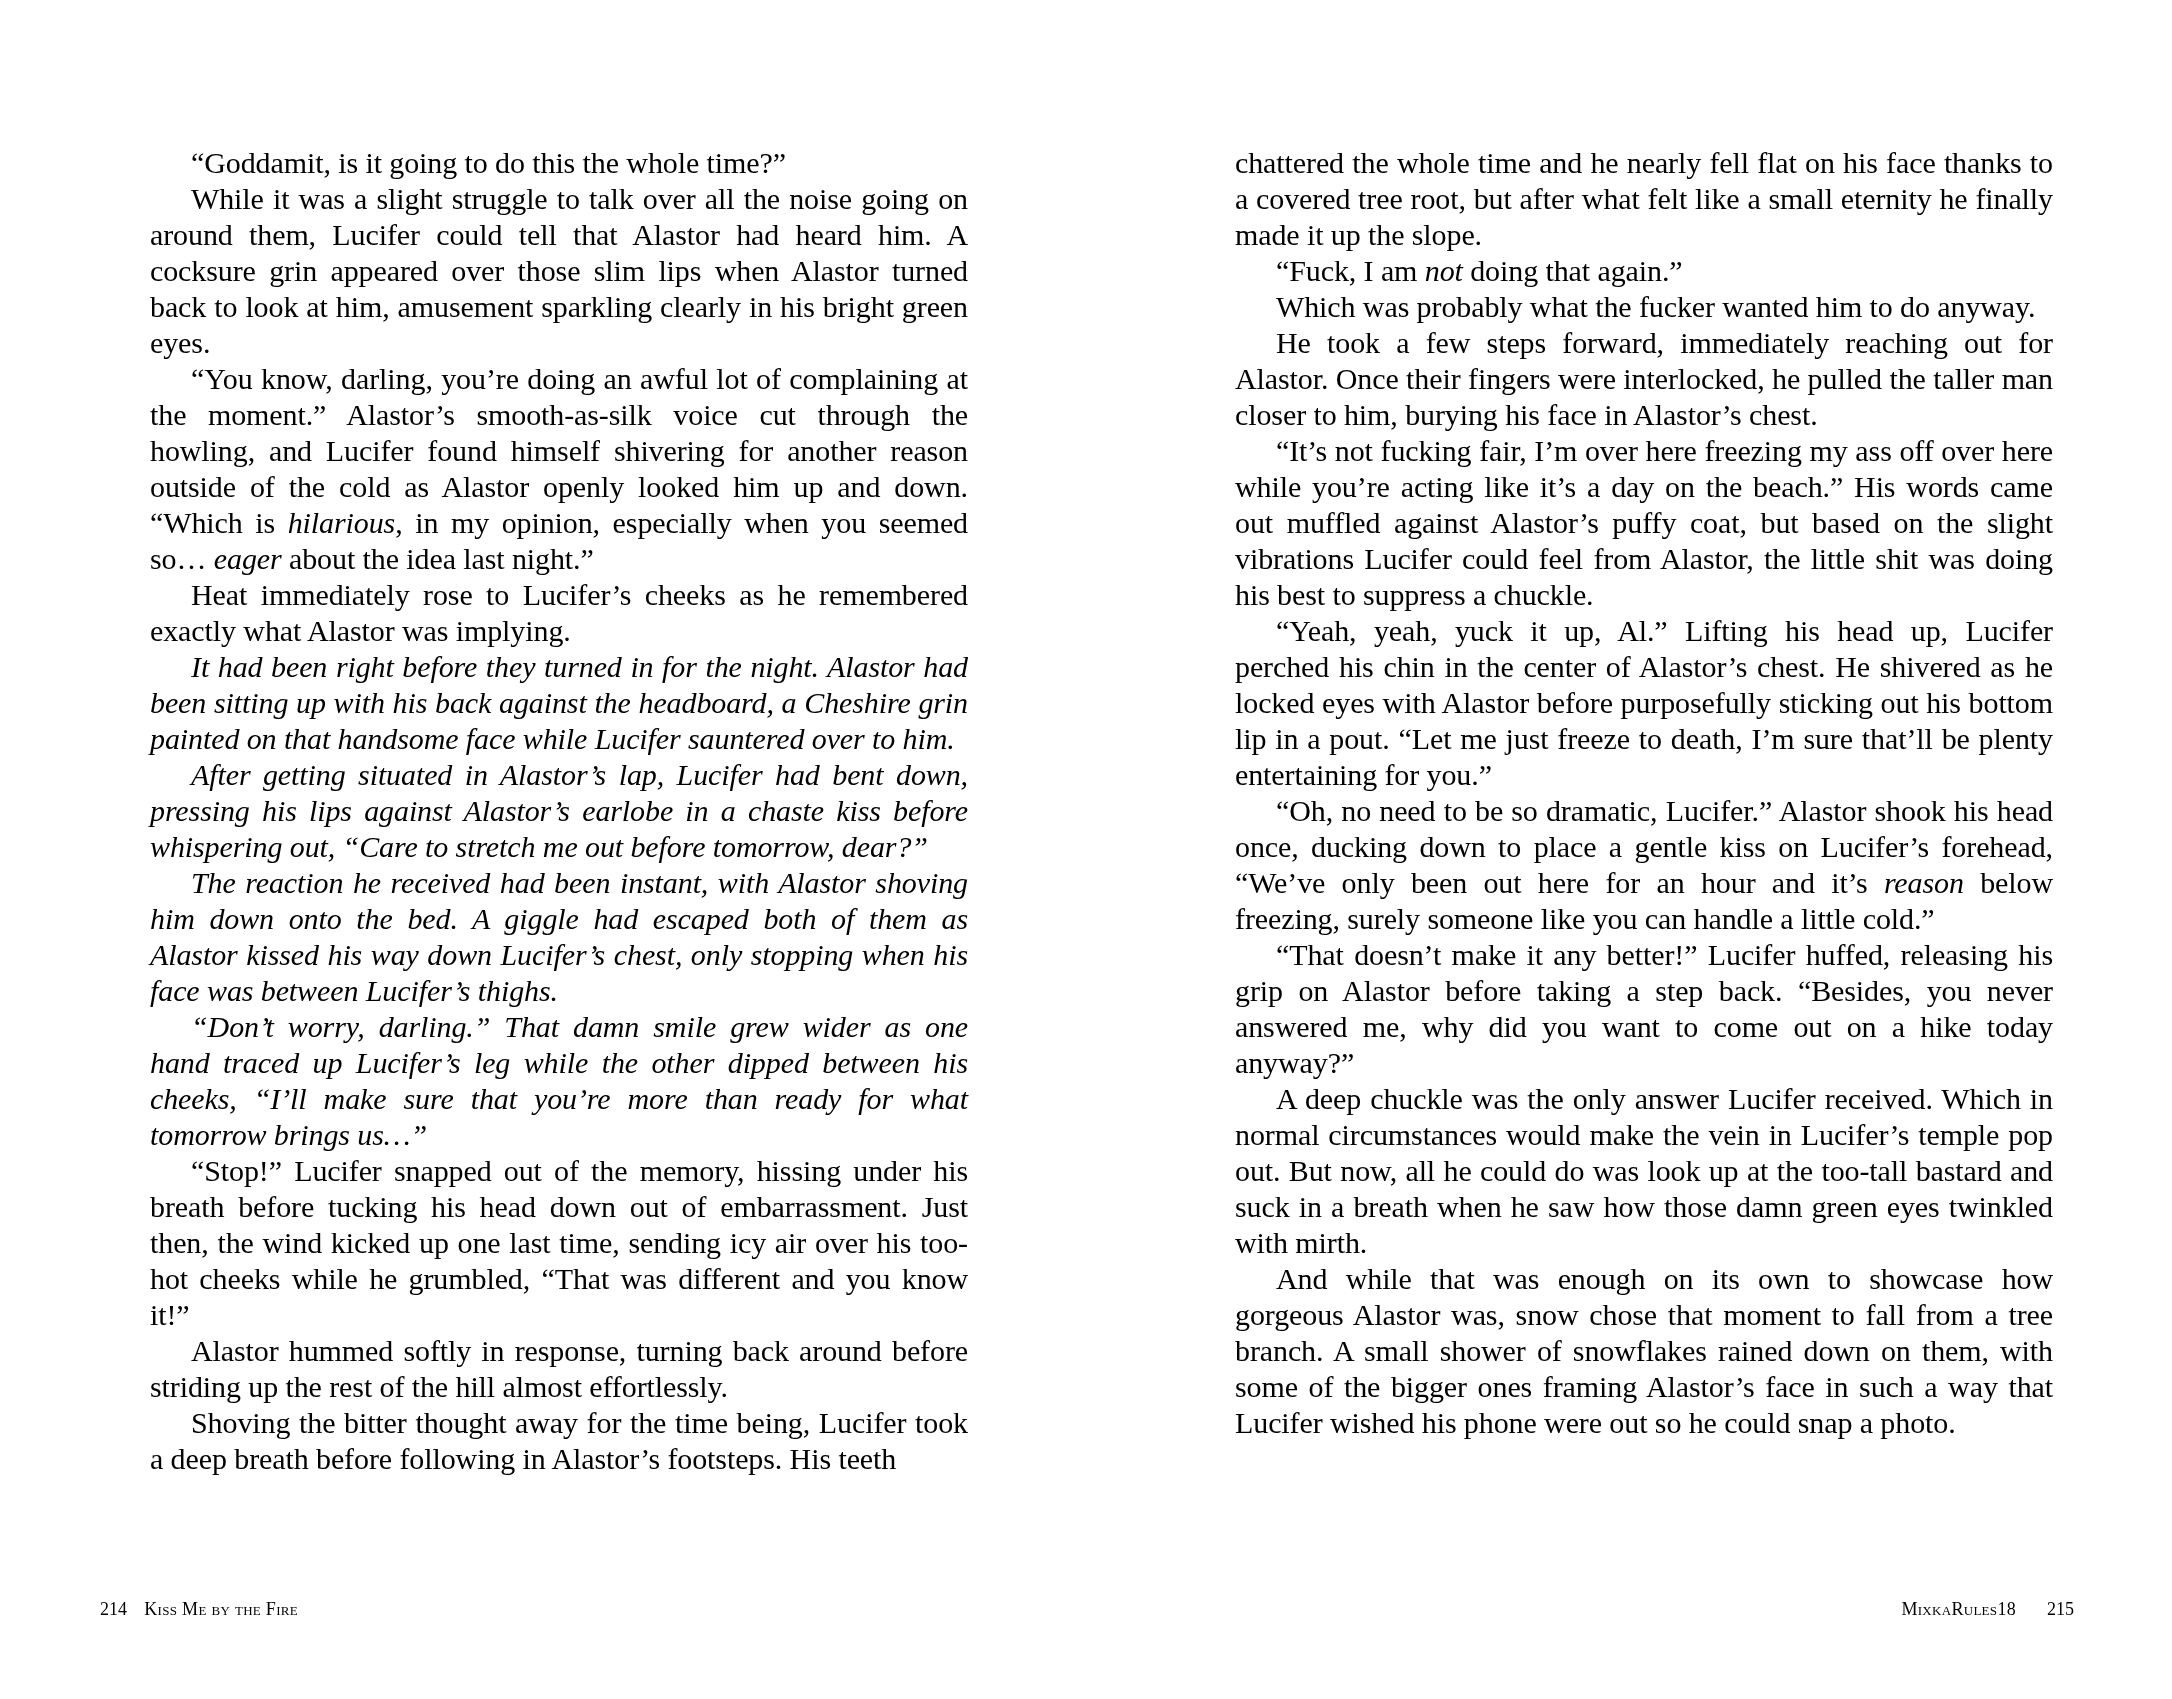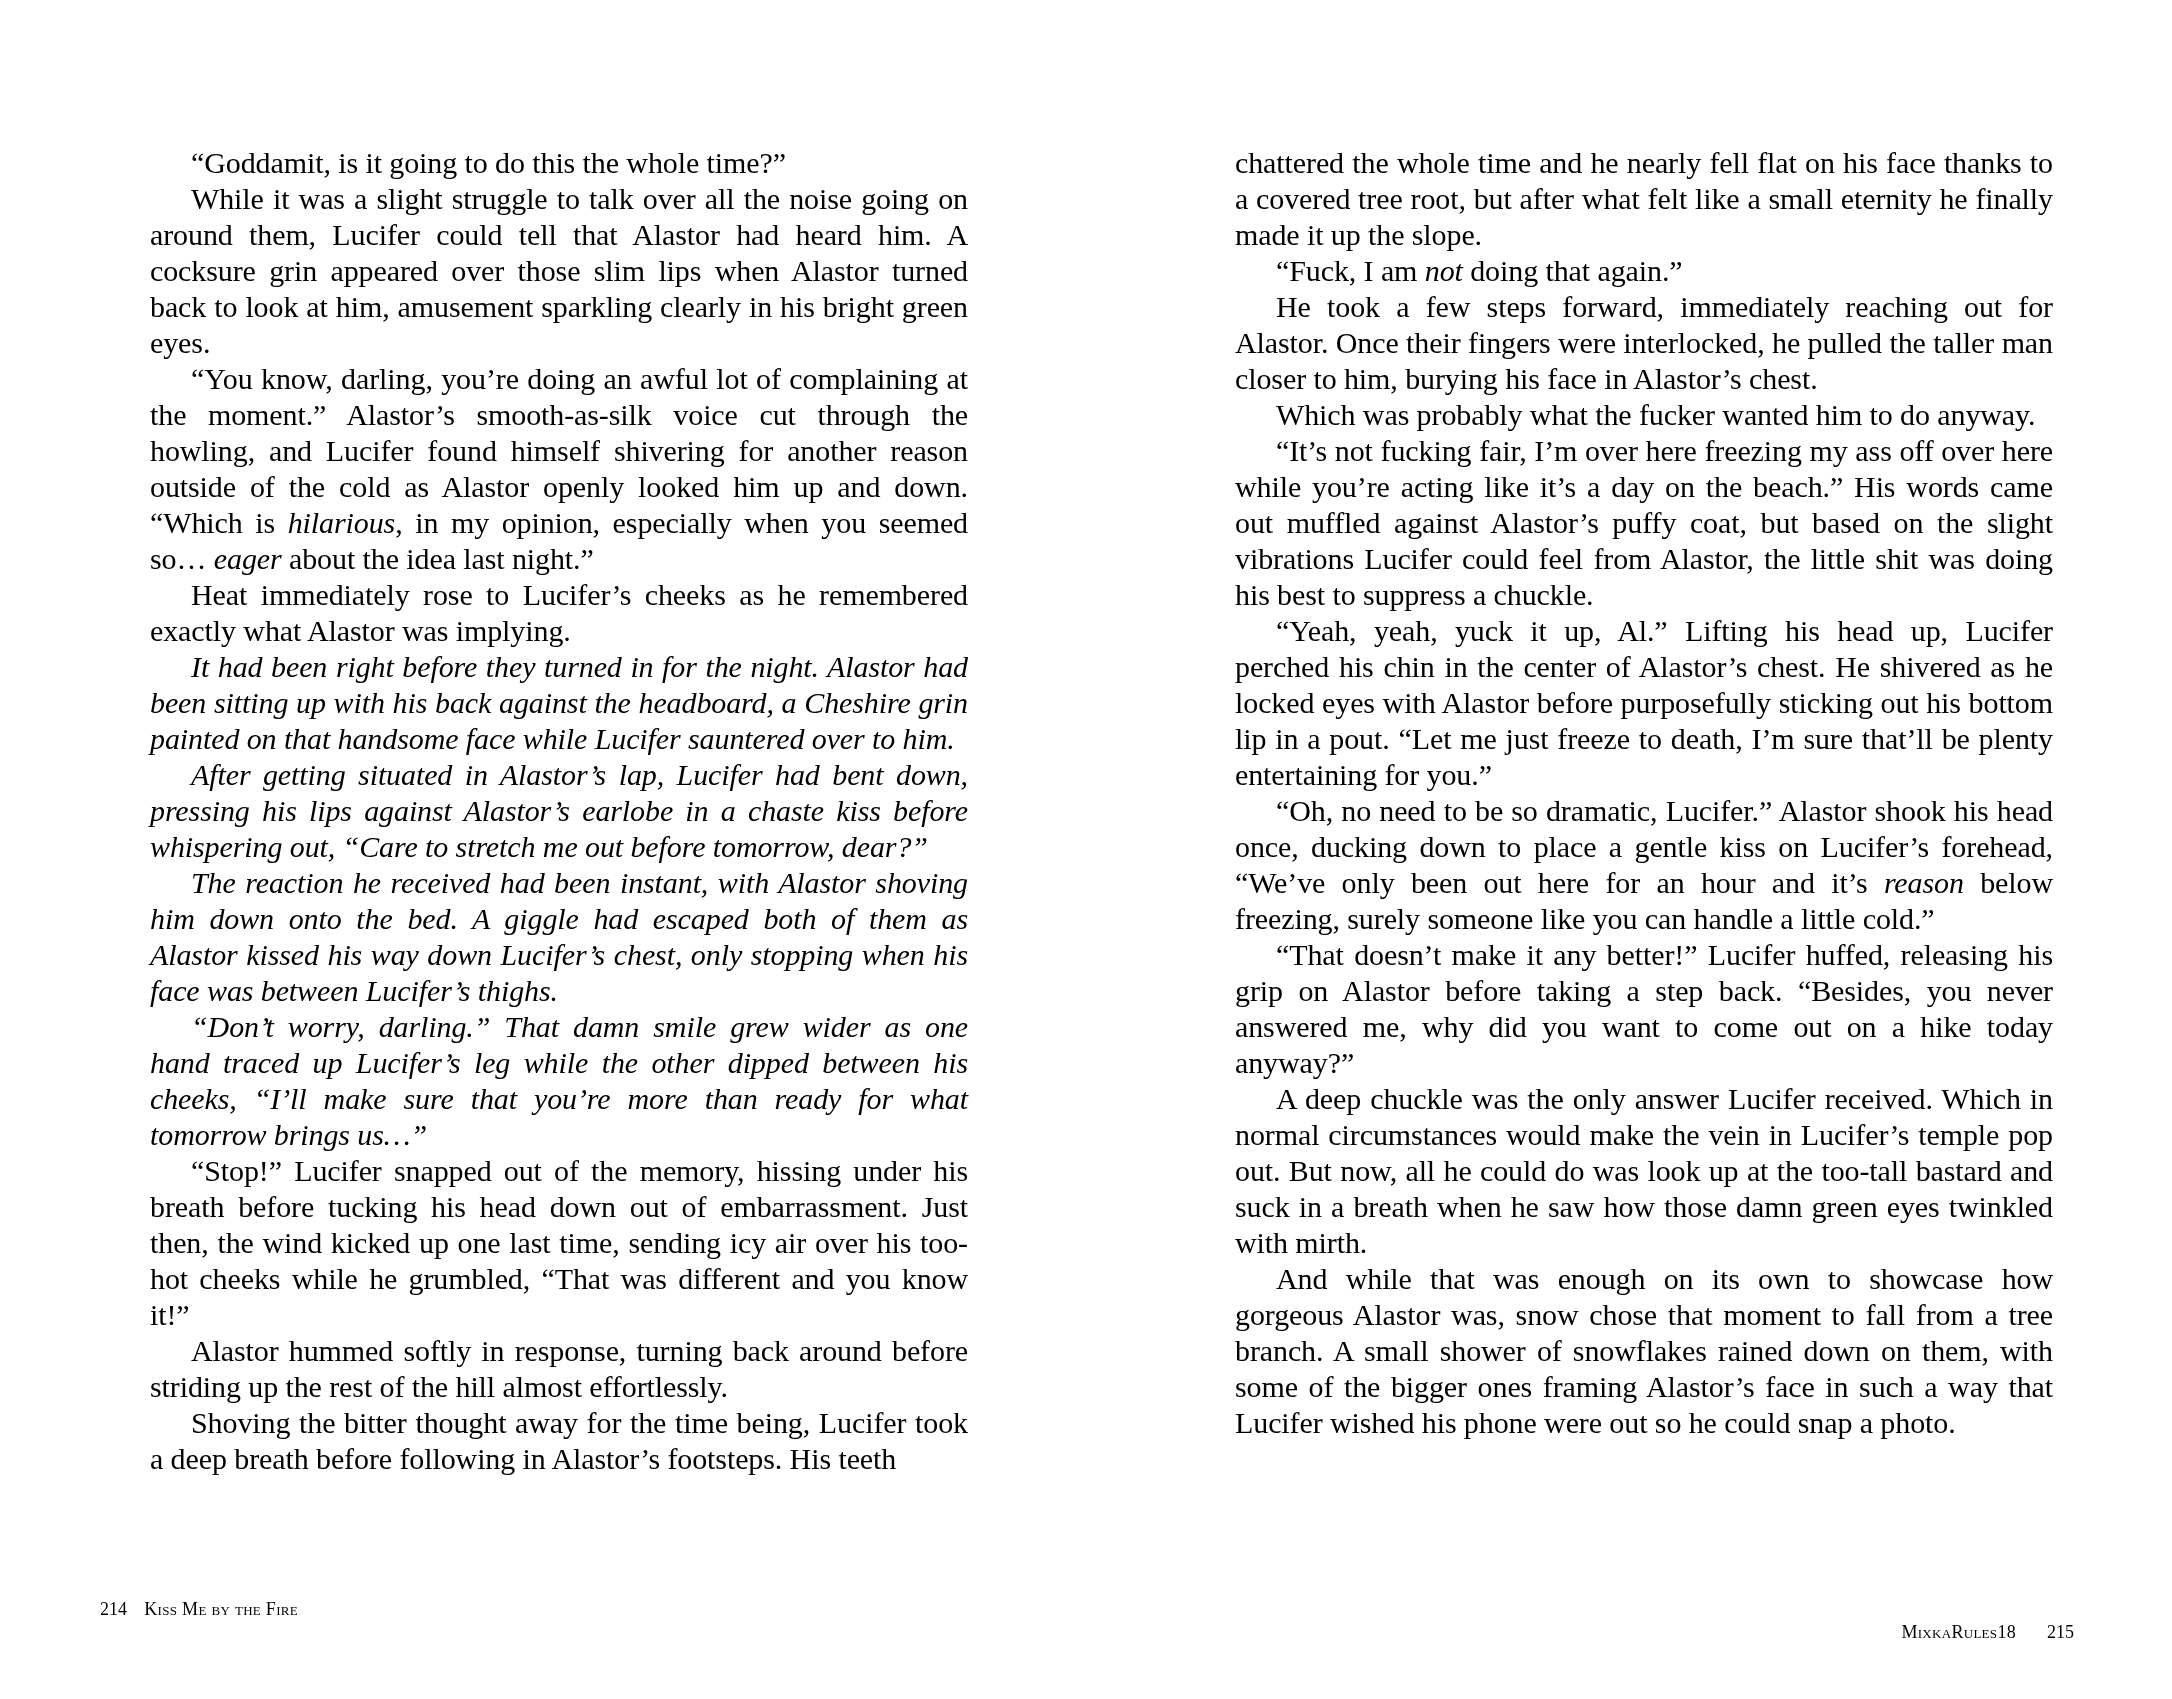--- a/index.html
+++ b/index.html
@@ -36,21 +36,21 @@
   .para.italic   { font-style: italic; }
   .em            { font-style: italic; }
   .footer {
     position: absolute;
     top: 1594px;
     font-size: 18px;
     line-height: 31px;
     white-space: nowrap;
   }
   .footer-left  { left: 100px; }
-  .footer-right { right: 98px; text-align: left; margin-top: 23px; }
+  .footer-right { right: 98px; text-align: left; }
   .running-title {
     font-variant: small-caps;
     letter-spacing: 0.3px;
   }
   .footer-left .running-title { margin-left: 17.3px; }
   .footer-right .folio        { margin-left: 31px; }
 </style>
 </head>
 <body>
 
@@ -66,22 +66,22 @@
       <p class="para italic"><span>The reaction he received had been instant, with Alastor shoving him down onto the bed. A giggle had escaped both of them as Alastor kissed his way down Lucifer’s chest, only stopping when his face was between Lucifer’s thighs.</span></p>
       <p class="para italic"><span>“Don’t worry, darling.” That damn smile grew wider as one hand traced up Lucifer’s leg while the other dipped between his cheeks, “I’ll make sure that you’re more than ready for what tomorrow brings us…”</span></p>
       <p class="para"><span>“Stop!” Lucifer snapped out of the memory, hissing under his breath before tucking his head down out of embarrassment. Just then, the wind kicked up one last time, sending icy air over his too-hot cheeks while he grumbled, “That was different and you know it!”</span></p>
       <p class="para"><span>Alastor hummed softly in response, turning back around before striding up the rest of the hill almost effortlessly.</span></p>
       <p class="para"><span>Shoving the bitter thought away for the time being, Lucifer took a deep breath before following in Alastor’s footsteps. His teeth</span></p>
     </div>
 
   <div class="column right">
       <p class="para noindent"><span>chattered the whole time and he nearly fell flat on his face thanks to a covered tree root, but after what felt like a small eternity he finally made it up the slope.</span></p>
       <p class="para"><span>“Fuck, I am </span><span class="em">not</span><span> doing that again.”</span></p>
+      <p class="para"><span>Which was probably what the fucker wanted him to do anyway.</span></p>
       <p class="para"><span>He took a few steps forward, immediately reaching out for Alastor. Once their fingers were interlocked, he pulled the taller man closer to him, burying his face in Alastor’s chest.</span></p>
-      <p class="para"><span>Which was probably what the fucker wanted him to do anyway.</span></p>
       <p class="para"><span>“It’s not fucking fair, I’m over here freezing my ass off over here while you’re acting like it’s a day on the beach.” His words came out muffled against Alastor’s puffy coat, but based on the slight vibrations Lucifer could feel from Alastor, the little shit was doing his best to suppress a chuckle.</span></p>
       <p class="para"><span>“Yeah, yeah, yuck it up, Al.” Lifting his head up, Lucifer perched his chin in the center of Alastor’s chest. He shivered as he locked eyes with Alastor before purposefully sticking out his bottom lip in a pout. “Let me just freeze to death, I’m sure that’ll be plenty entertaining for you.”</span></p>
       <p class="para"><span>“Oh, no need to be so dramatic, Lucifer.” Alastor shook his head once, ducking down to place a gentle kiss on Lucifer’s forehead, “We’ve only been out here for an hour and it’s </span><span class="em">reason</span><span> below freezing, surely someone like you can handle a little cold.”</span></p>
       <p class="para"><span>“That doesn’t make it any better!” Lucifer huffed, releasing his grip on Alastor before taking a step back. “Besides, you never answered me, why did you want to come out on a hike today anyway?”</span></p>
       <p class="para"><span>A deep chuckle was the only answer Lucifer received. Which in normal circumstances would make the vein in Lucifer’s temple pop out. But now, all he could do was look up at the too-tall bastard and suck in a breath when he saw how those damn green eyes twinkled with mirth.</span></p>
       <p class="para"><span>And while that was enough on its own to showcase how gorgeous Alastor was, snow chose that moment to fall from a tree branch. A small shower of snowflakes rained down on them, with some of the bigger ones framing Alastor’s face in such a way that Lucifer wished his phone were out so he could snap a photo.</span></p>
     </div>
 
   <div class="footer footer-left">
     <span class="folio">214</span><span class="running-title">Kiss Me by the Fire</span>

